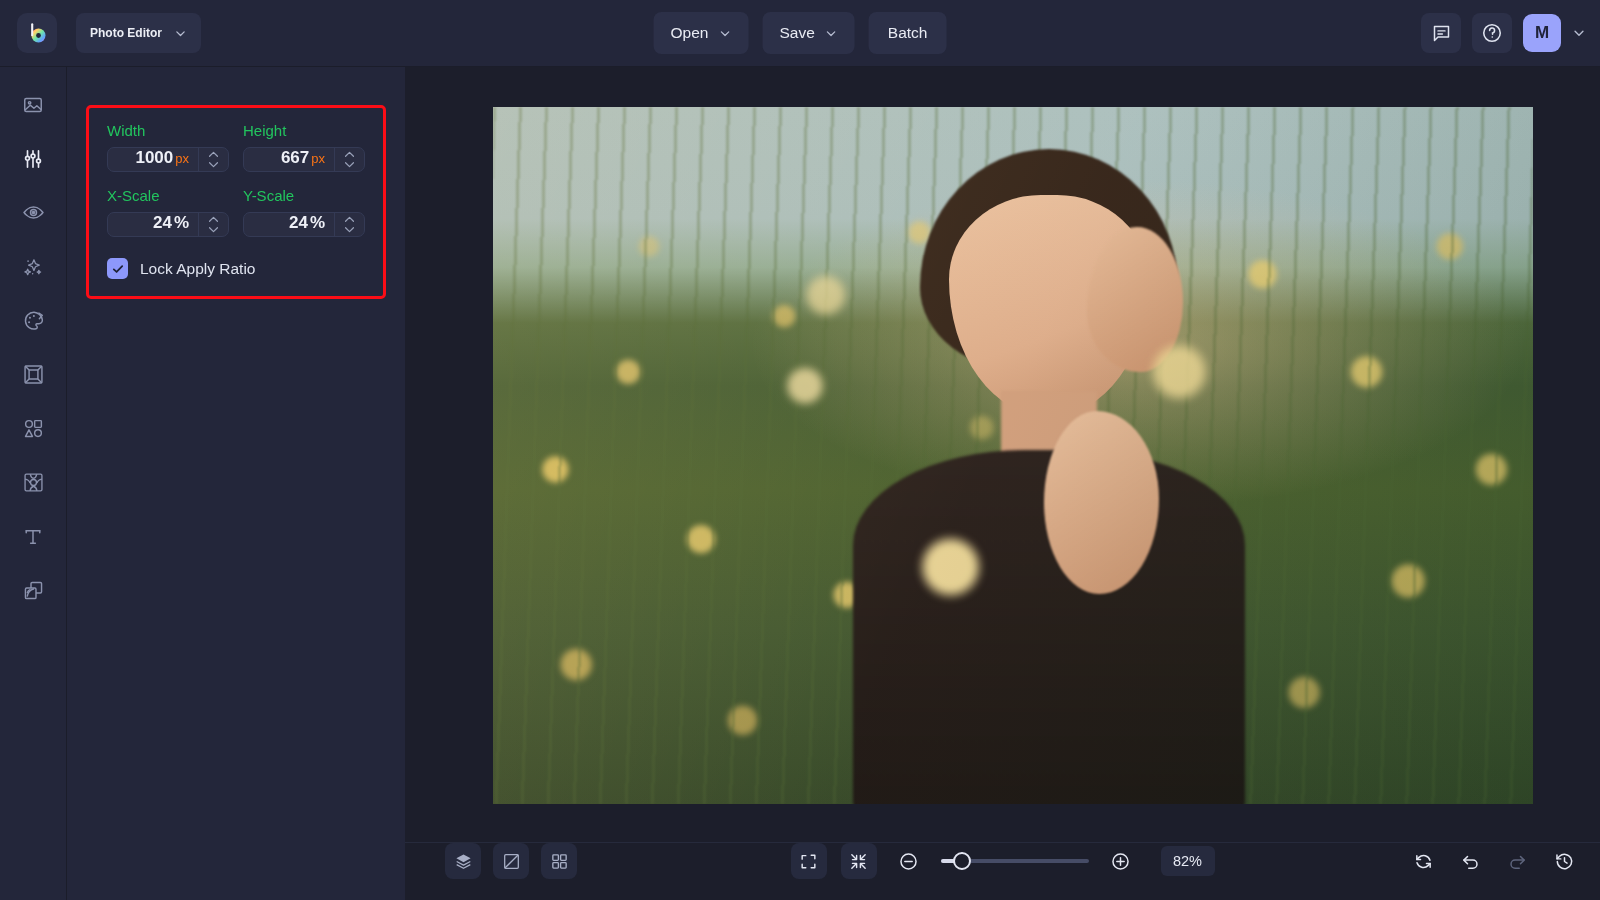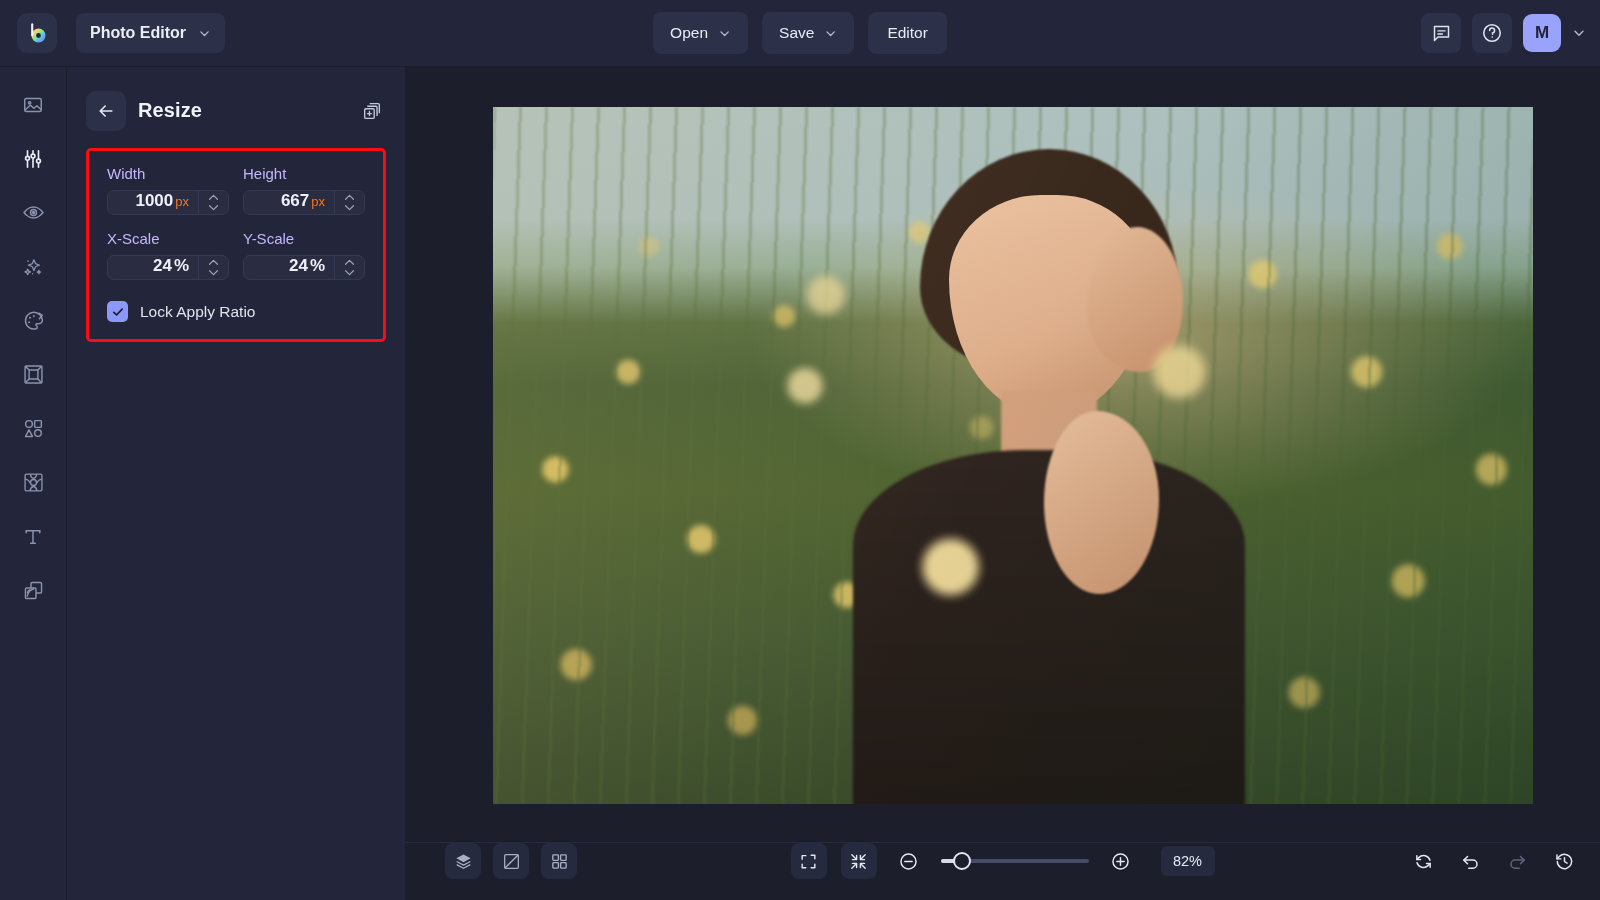--- a/index.html
+++ b/index.html
@@ -22,21 +22,21 @@
   .logo-btn {
     width: 40px; height: 40px; margin-left: 17px;
     background: #2c3048; border-radius: 10px;
     display: flex; align-items: center; justify-content: center;
   }
   .logo-mark { position: relative; width: 24px; height: 24px; }
   .app-select {
     margin-left: 19px; height: 40px; padding: 0 14px;
     background: #2c3048; border-radius: 8px;
     display: flex; align-items: center; gap: 12px;
-    color: #eceef5; font-size: 16px; font-weight: 600;
+    color: #eceef5; font-size: 12px; font-weight: 600;
   }
   .center-actions {
     position: absolute; left: 50%; transform: translateX(-50%);
     display: flex; align-items: center; gap: 14px;
   }
   .tb-btn {
     height: 42px; padding: 0 17px; background: #2c3048;
     border-radius: 8px; display: flex; align-items: center; gap: 10px;
     color: #e9ebf3; font-size: 15.5px; font-weight: 500;
   }
@@ -95,21 +95,21 @@
 
   .highlight-box {
     margin: 16px 19px 0 19px;
     border: 3px solid #fb0d16;
     border-radius: 5px;
     padding: 14px 18px 17px 18px;
   }
   .field-row { display: flex; gap: 14px; }
   .field { flex: 1; }
   .field-label {
-    color: #c4b5fd; font-size: 15px; margin-bottom: 8px; display: block;
+    color: #22c55e; font-size: 15px; margin-bottom: 8px; display: block;
   }
   .stepper {
     display: flex; height: 25px; background: #2a2d42;
     border: 1px solid #343a55; border-radius: 7px; overflow: hidden;
   }
   .stepper-val {
     flex: 1; display: flex; align-items: baseline; justify-content: flex-end;
     gap: 2px; padding-right: 9px; color: #eef0f7;
   }
   .stepper-num { font-size: 17px; font-weight: 600; }
@@ -323,21 +323,21 @@
       </div>
       <div class="tb-btn">
         <span>Save</span>
         <span class="chev-sm">
           <svg width="13" height="13" viewBox="0 0 16 16">
               <path d="M3.5 6 L8 10.5 L12.5 6" stroke="currentColor" stroke-width="1.6" fill="none" stroke-linecap="round" stroke-linejoin="round"></path>
             </svg>
         </span>
       </div>
       <div class="tb-btn plain">
-        <span>Editor</span>
+        <span>Batch</span>
       </div>
     </div>
 
     <div class="right-actions">
       <div class="icon-sq">
         <span>
           <svg width="21" height="21" viewBox="0 0 24 24" fill="none" stroke="#dfe3ef" stroke-width="1.7" stroke-linecap="round" stroke-linejoin="round">
             <path d="M4 4h16v12H8l-4 4V4z"></path>
               <path d="M8 9h8M8 12.5h5"></path>
           </svg>
@@ -469,40 +469,20 @@
             <rect x="3.6" y="9.4" width="11" height="11" rx="1.2" fill="#23263a"></rect>
             <path d="M5.4 18.4c.6-4.4 3.2-7.2 7.2-8.2"></path>
             <path d="M5.4 14.6c.5-1.9 1.6-3.1 3.4-3.8"></path>
           </svg>
         </span>
       </div>
     </div>
 
     <div class="panel">
 
-      <div class="panel-head">
-        <div class="back-btn">
-          <span>
-            <svg width="20" height="20" viewBox="0 0 24 24" fill="none" stroke="currentColor" stroke-width="1.9" stroke-linecap="round" stroke-linejoin="round">
-              <path d="M19 12H5M11 6l-6 6 6 6"></path>
-            </svg>
-          </span>
-        </div>
-        <span class="panel-title">Resize</span>
-        <span class="dup-btn">
-          <span>
-            <svg width="22" height="22" viewBox="0 0 24 24" fill="none" stroke="currentColor" stroke-width="1.5" stroke-linejoin="round">
-              <path d="M9.5 4h9.2a1.3 1.3 0 0 1 1.3 1.3v9.2"></path>
-              <path d="M6.8 6.8h9.4a1.3 1.3 0 0 1 1.3 1.3v9.4"></path>
-              <rect x="4" y="9.6" width="10.4" height="10.4" rx="1.3"></rect>
-              <path d="M9.2 12.6v4.4M7 14.8h4.4" stroke-linecap="round"></path>
-            </svg>
-          </span>
-        </span>
-      </div>
 
       <div class="highlight-box">
 
         <div class="field-row">
           <div class="field">
             <span class="field-label">Width</span>
             <div class="stepper">
               <div class="stepper-val">
                 <span class="stepper-num">1000</span>
                 <span class="stepper-unit">px</span>

